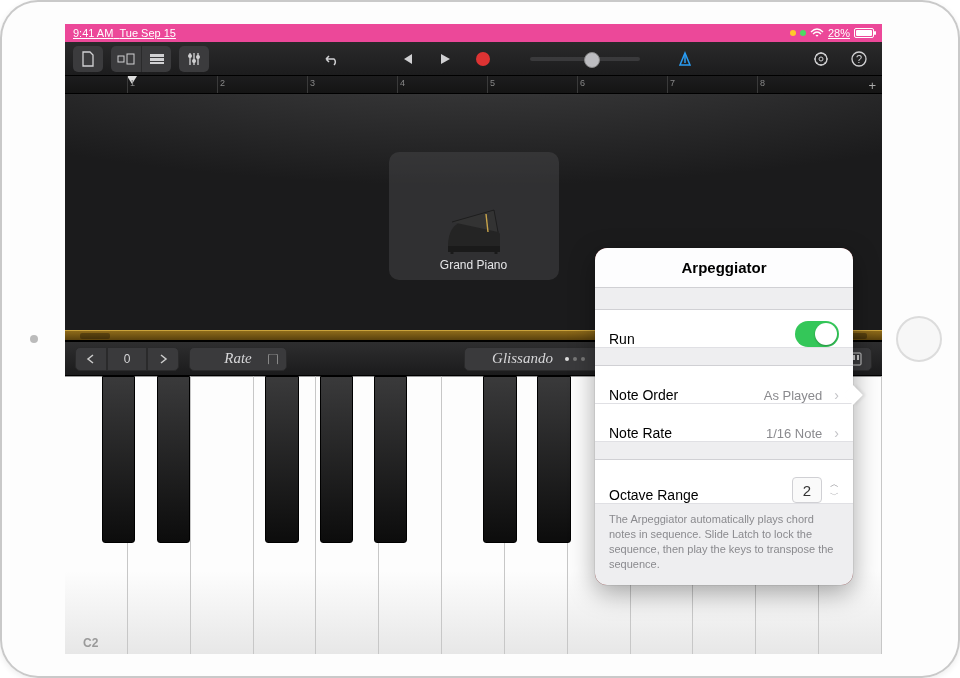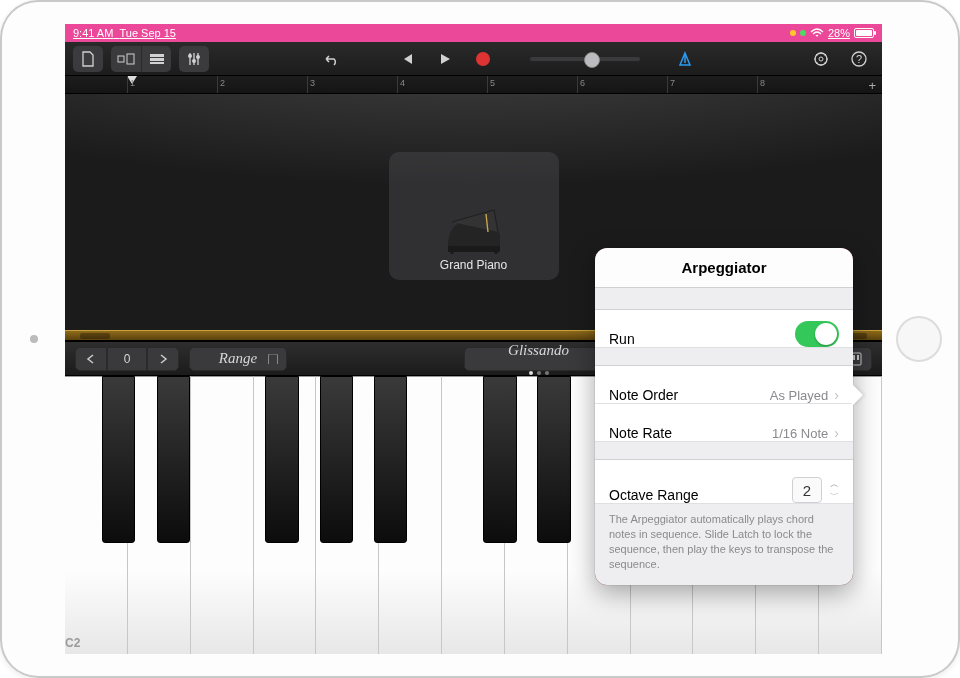--- a/index.html
+++ b/index.html
@@ -115,37 +115,37 @@
     height:24px;border-radius:5px;background:#3a3a3c;border:1px solid #2a2a2b;
     display:flex;align-items:center;justify-content:center;color:#d6d6d8;font-size:12px;
     cursor:pointer;
   }
   .octgrp{display:flex}
   .octgrp .pill{border-radius:0;min-width:32px}
   .octgrp .pill:first-child{border-radius:5px 0 0 5px}
   .octgrp .pill:last-child{border-radius:0 5px 5px 0}
   .latch{width:98px;font-family:"Snell Roundhand","Brush Script MT",cursive;font-style:italic;font-size:15px;position:relative}
   .latch::after{content:"";position:absolute;right:8px;top:50%;transform:translateY(-50%);width:8px;height:10px;border:1px solid #888;border-radius:2px 2px 0 0;border-bottom:none}
-  .mode{width:150px;font-family:"Snell Roundhand","Brush Script MT",cursive;font-style:italic;font-size:15px;flex-direction:column;gap:12px}
+  .mode{width:150px;font-family:"Snell Roundhand","Brush Script MT",cursive;font-style:italic;font-size:15px;flex-direction:row;gap:12px}
   .mode .dots{display:flex;gap:4px}
   .mode .d{width:4px;height:4px;border-radius:50%;background:#777}
   .mode .d.on{background:#ddd}
   .arpbtn{width:40px;background:#111;border:1px solid #000}
   .arpbtn.active{box-shadow:inset 0 0 0 1px #ff5a3c}
   .kbd-size{width:32px}
 
   
   .keys{flex:1;position:relative;background:#111;height:226px}
   .white-row{position:absolute;left:0;right:0;top:0;bottom:0;display:flex}
   .wkey{
     flex:1;background:linear-gradient(#fdfdfd 70%,#e7e7e7);
     border-right:1px solid #c7c7c7;border-top:1px solid #999;
     position:relative;cursor:pointer;
   }
-  .wkey .lbl{position:absolute;bottom:4px;left:0;color:#9a9a9a;font-size:12px;font-weight:600}
+  .wkey .lbl{position:absolute;bottom:4px;left:18px;color:#9a9a9a;font-size:12px;font-weight:600}
   .bkey{
     position:absolute;top:0;height:60%;width:4.1%;
     background:linear-gradient(#3a3a3b,#0c0c0c);
     border:1px solid #000;border-radius:0 0 3px 3px;cursor:pointer;z-index:2;
   }
 
   
   .popover{
     position:absolute; width:258px;
     left:530px; top:224px;
@@ -154,21 +154,21 @@
     font-size:14px;color:#000;
     z-index:50;
   }
   .pop-title{height:40px;display:flex;align-items:center;justify-content:center;font-weight:600;font-size:15px;background:#fdfdfe;border-radius:12px 12px 0 0;border-bottom:.5px solid #d0d0d4}
   .pop-gap{height:22px;background:#eeeef0;border-bottom:.5px solid #d0d0d4}
   .row{
     height:38px;background:#fff;display:flex;align-items:flex-end;padding:0 14px;
     border-bottom:.5px solid #e0e0e4;cursor:pointer;
   }
   .row .lab{flex:1}
-  .row .val{color:#8a8a8e;font-size:13px;margin-right:6px}
+  .row .val{color:#8a8a8e;font-size:13px;margin-right:12px}
   .chev{color:#c3c3c7}
   .toggle{width:44px;height:26px;border-radius:13px;background:#34c759;position:relative}
   .toggle::after{content:"";position:absolute;right:2px;top:2px;width:22px;height:22px;border-radius:50%;background:#fff;box-shadow:0 1px 2px rgba(0,0,0,.3)}
   .stepper{display:flex;align-items:center;gap:8px}
   .stepval{width:30px;height:26px;border:.5px solid #d0d0d4;border-radius:4px;display:flex;align-items:center;justify-content:center;font-size:15px;color:#333;background:#fafafa}
   .steparrows{display:flex;flex-direction:column;gap:2px}
   .steparrows span{font-size:9px;color:#8a8a8e;line-height:1;cursor:pointer}
   .pop-desc{padding:8px 14px 14px;font-size:11px;color:#8a8a8e;line-height:1.35;background:#eeeef0;border-radius:0 0 12px 12px}
   
   .popover::after{
@@ -311,21 +311,21 @@
               </svg>
           </div>
           <div class="pill" style="min-width:40px">0</div>
           <div class="pill">
             <svg width="10" height="10">
                 <path d="M3 1 L8 5 L3 9" fill="none" stroke="#ccc" stroke-width="1.5"></path>
               </svg>
           </div>
         </div>
         <div class="pill latch">
-            <span>Range</span>
+            <span>Rate</span>
           </div>
         <div class="spacer"></div>
         <div class="pill mode">
           <span>Glissando</span>
           <span class="dots">
               <span class="d on"></span>
               <span class="d"></span>
               <span class="d"></span>
             </span>
         </div>

